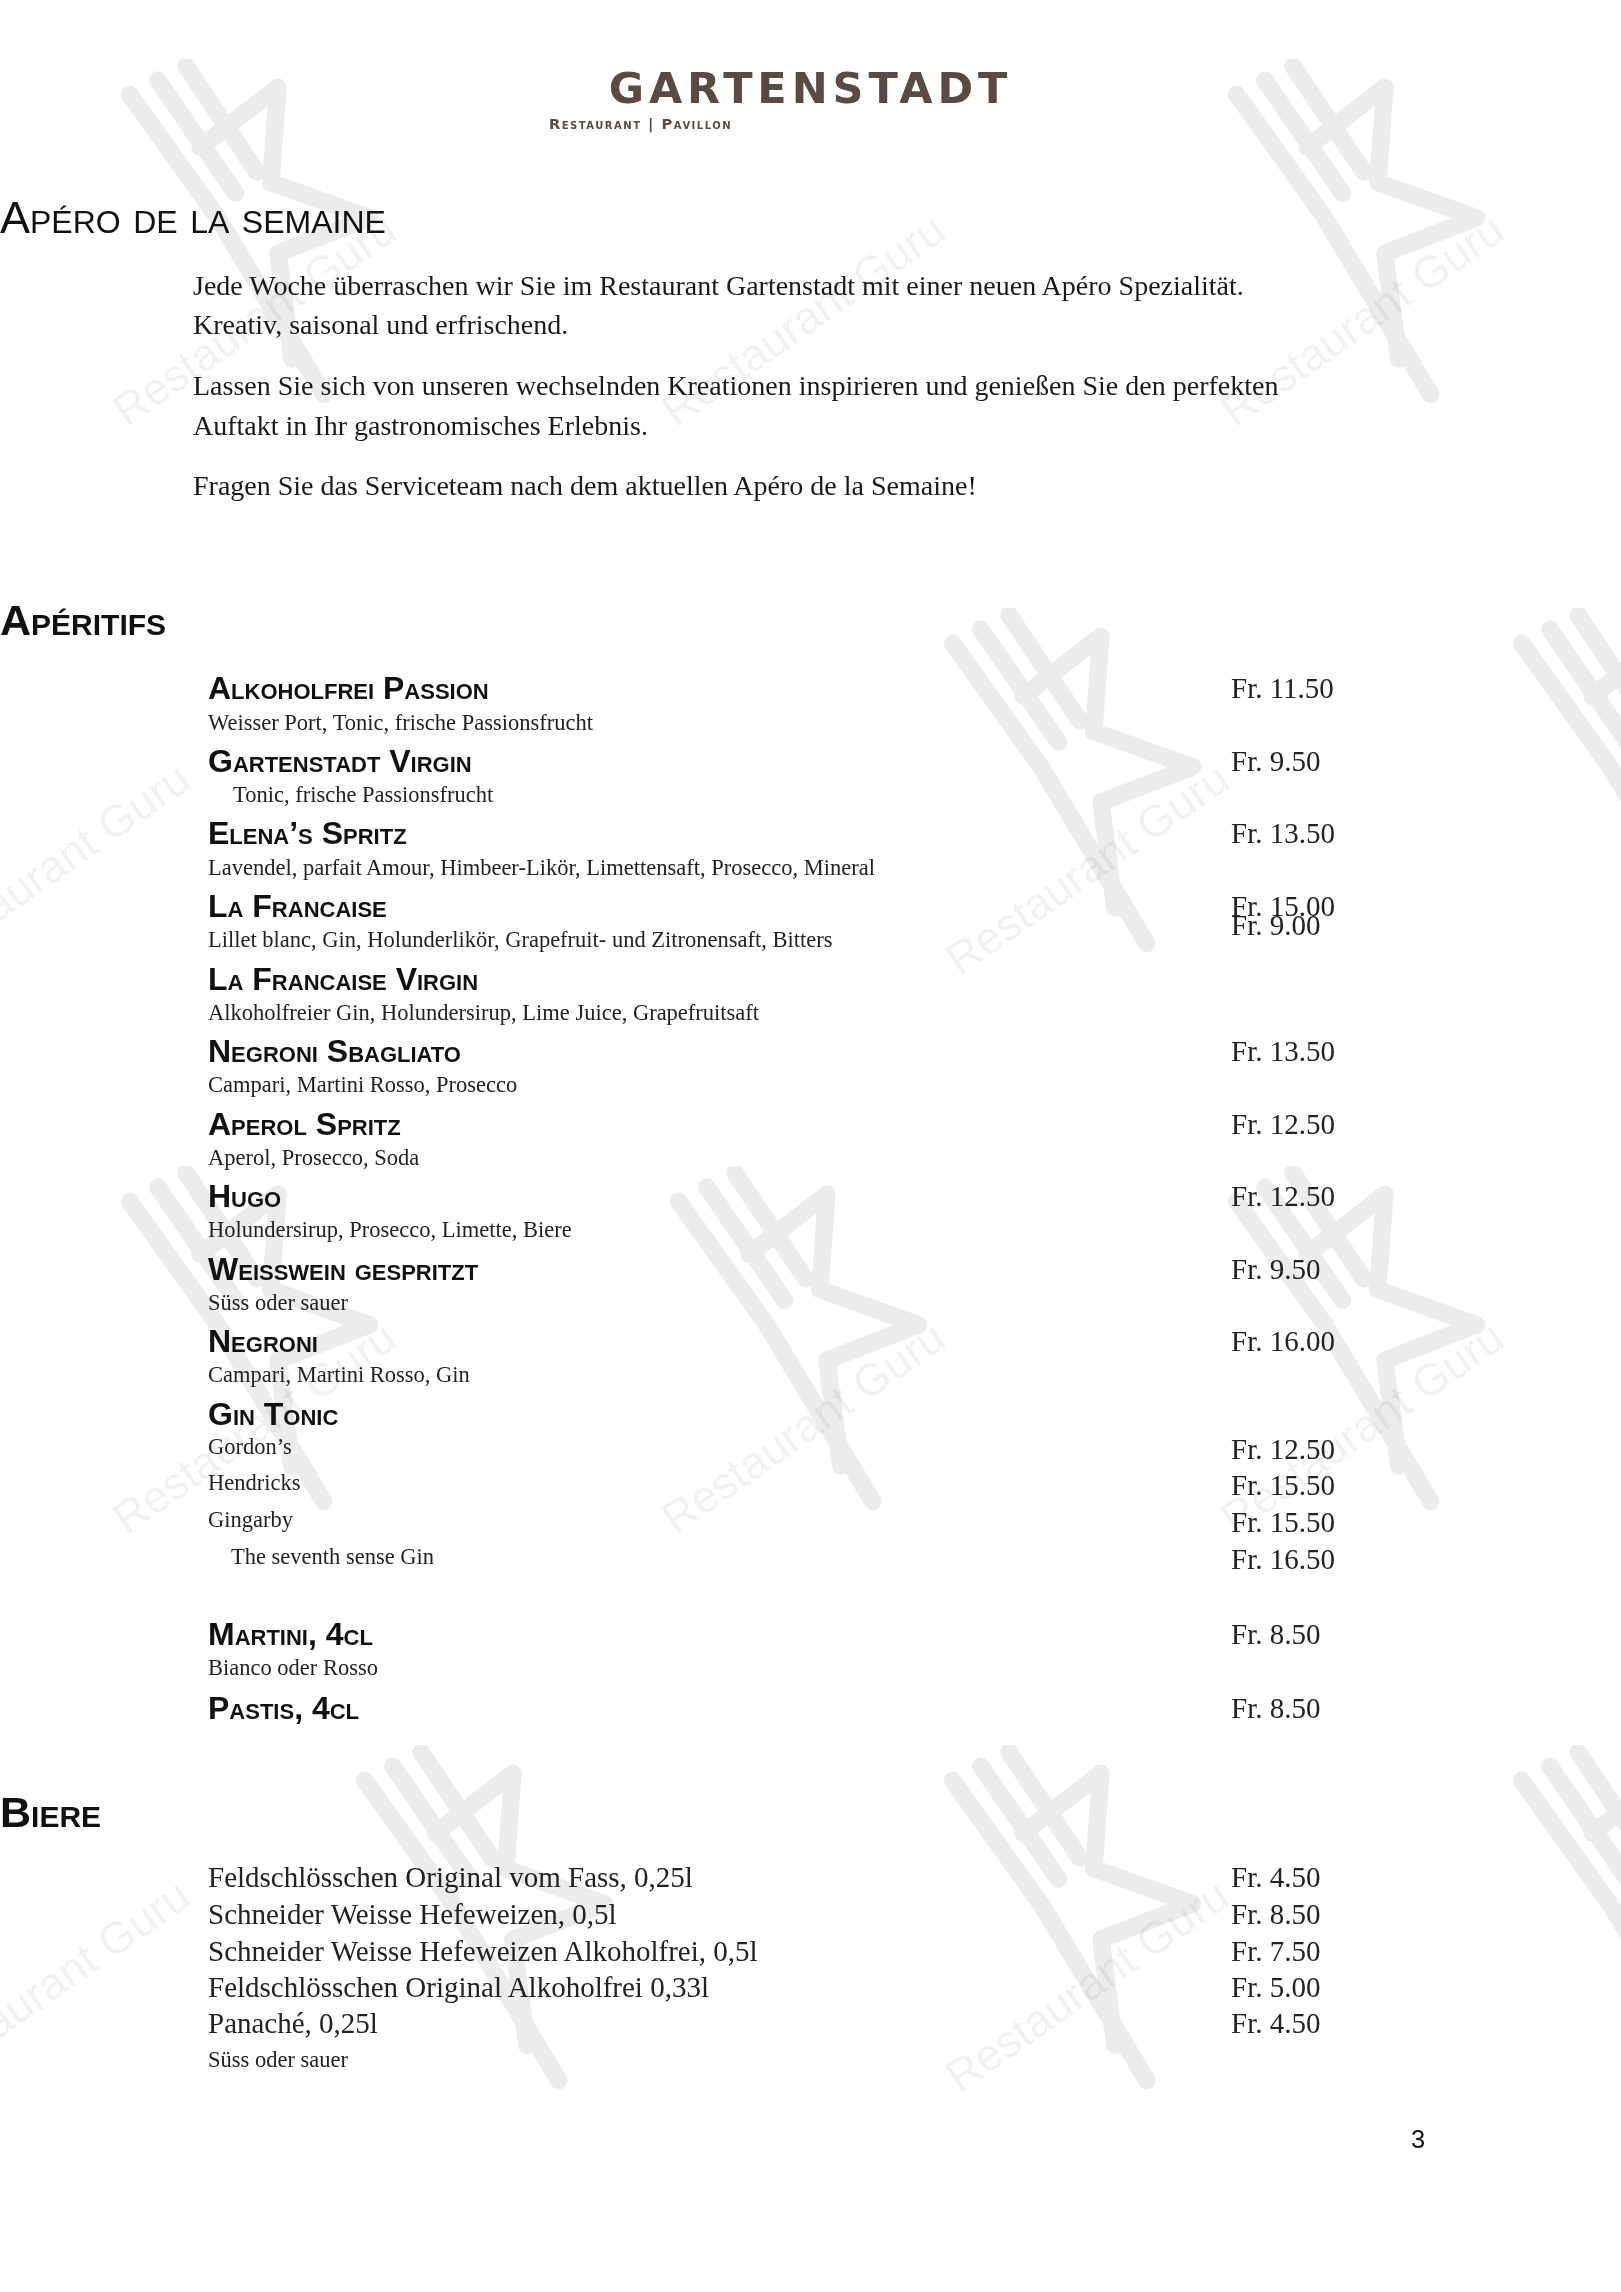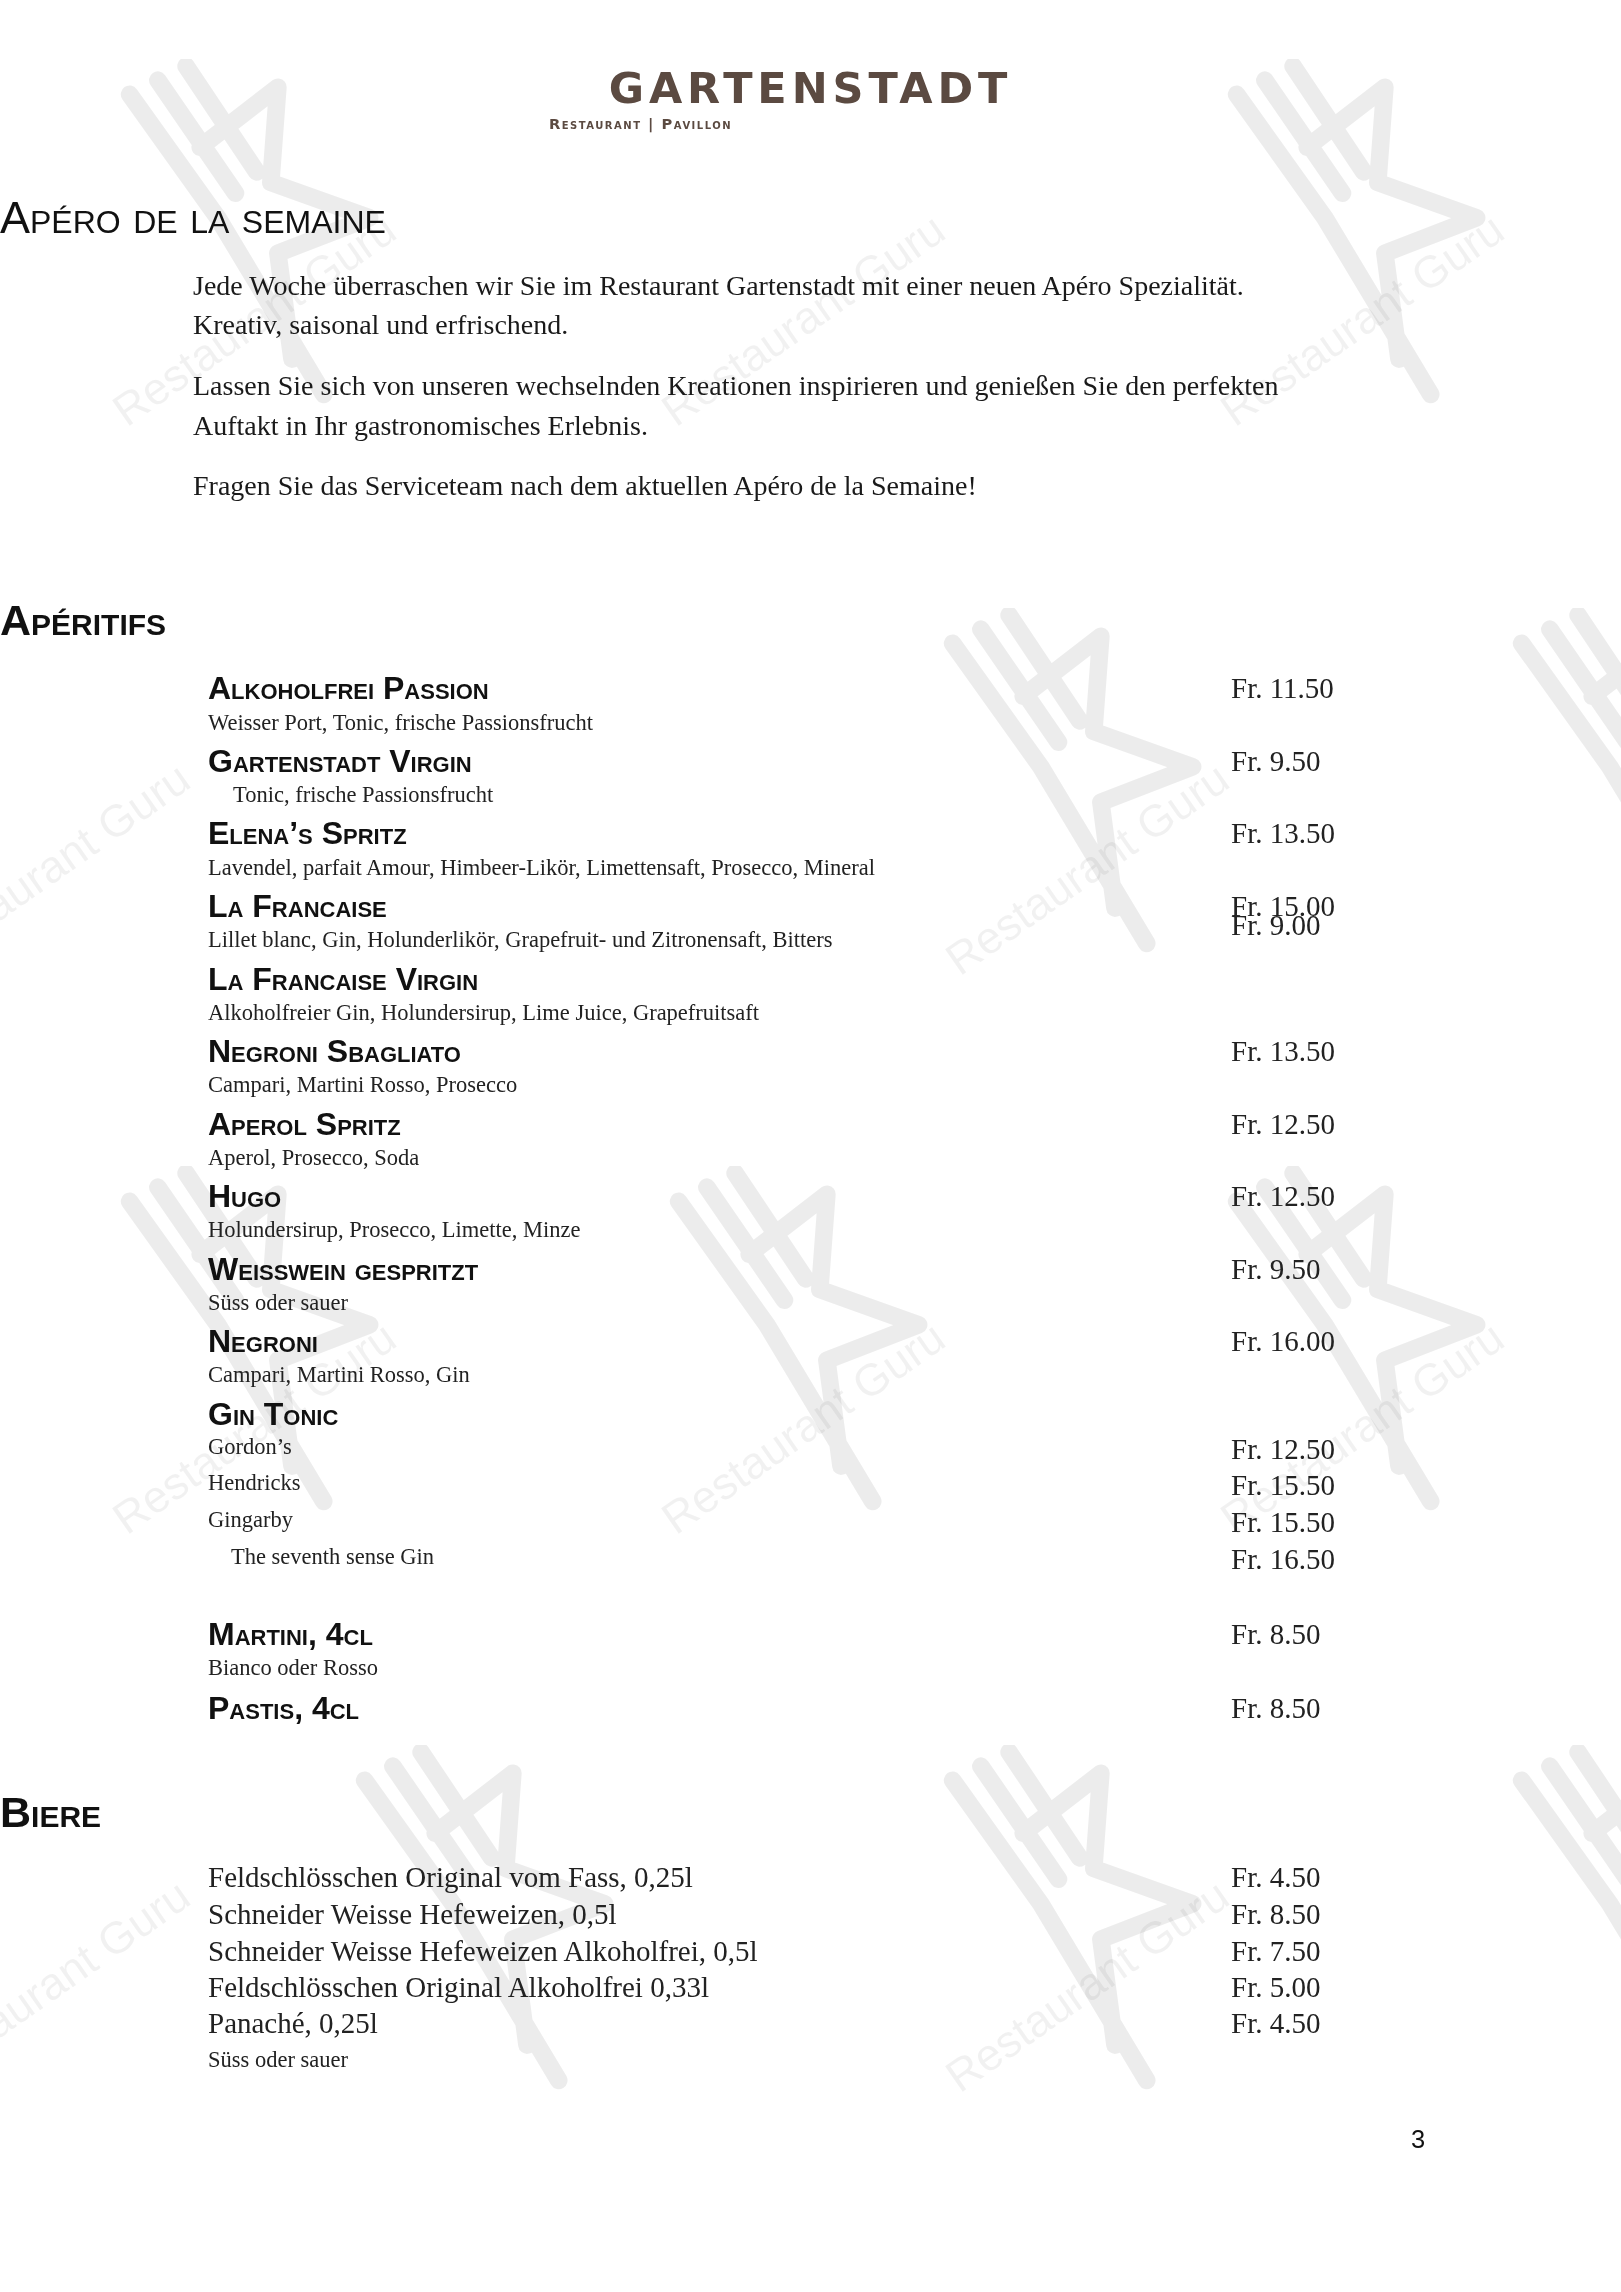--- a/index.html
+++ b/index.html
@@ -120,21 +120,21 @@
 <div class="abs name" style="top:1033px;">Negroni Sbagliato</div>
 <div class="abs price" style="top:1035px;">Fr. 13.50</div>
 <div class="abs desc" style="top:1072px;">Campari, Martini Rosso, Prosecco</div>
 
 <div class="abs name" style="top:1106px;">Aperol Spritz</div>
 <div class="abs price" style="top:1108px;">Fr. 12.50</div>
 <div class="abs desc" style="top:1145px;">Aperol, Prosecco, Soda</div>
 
 <div class="abs name" style="top:1178px;">Hugo</div>
 <div class="abs price" style="top:1180px;">Fr. 12.50</div>
-<div class="abs desc" style="top:1217px;">Holundersirup, Prosecco, Limette, Minze</div>
+<div class="abs desc" style="top:1217px;">Holundersirup, Prosecco, Limette, Biere</div>
 
 <div class="abs name" style="top:1251px;">Weisswein gespritzt</div>
 <div class="abs price" style="top:1253px;">Fr. 9.50</div>
 <div class="abs desc" style="top:1290px;">Süss oder sauer</div>
 
 <div class="abs name" style="top:1323px;">Negroni</div>
 <div class="abs price" style="top:1325px;">Fr. 16.00</div>
 <div class="abs desc" style="top:1362px;">Campari, Martini Rosso, Gin</div>
 
 <div class="abs name" style="top:1396px;">Gin Tonic</div>

